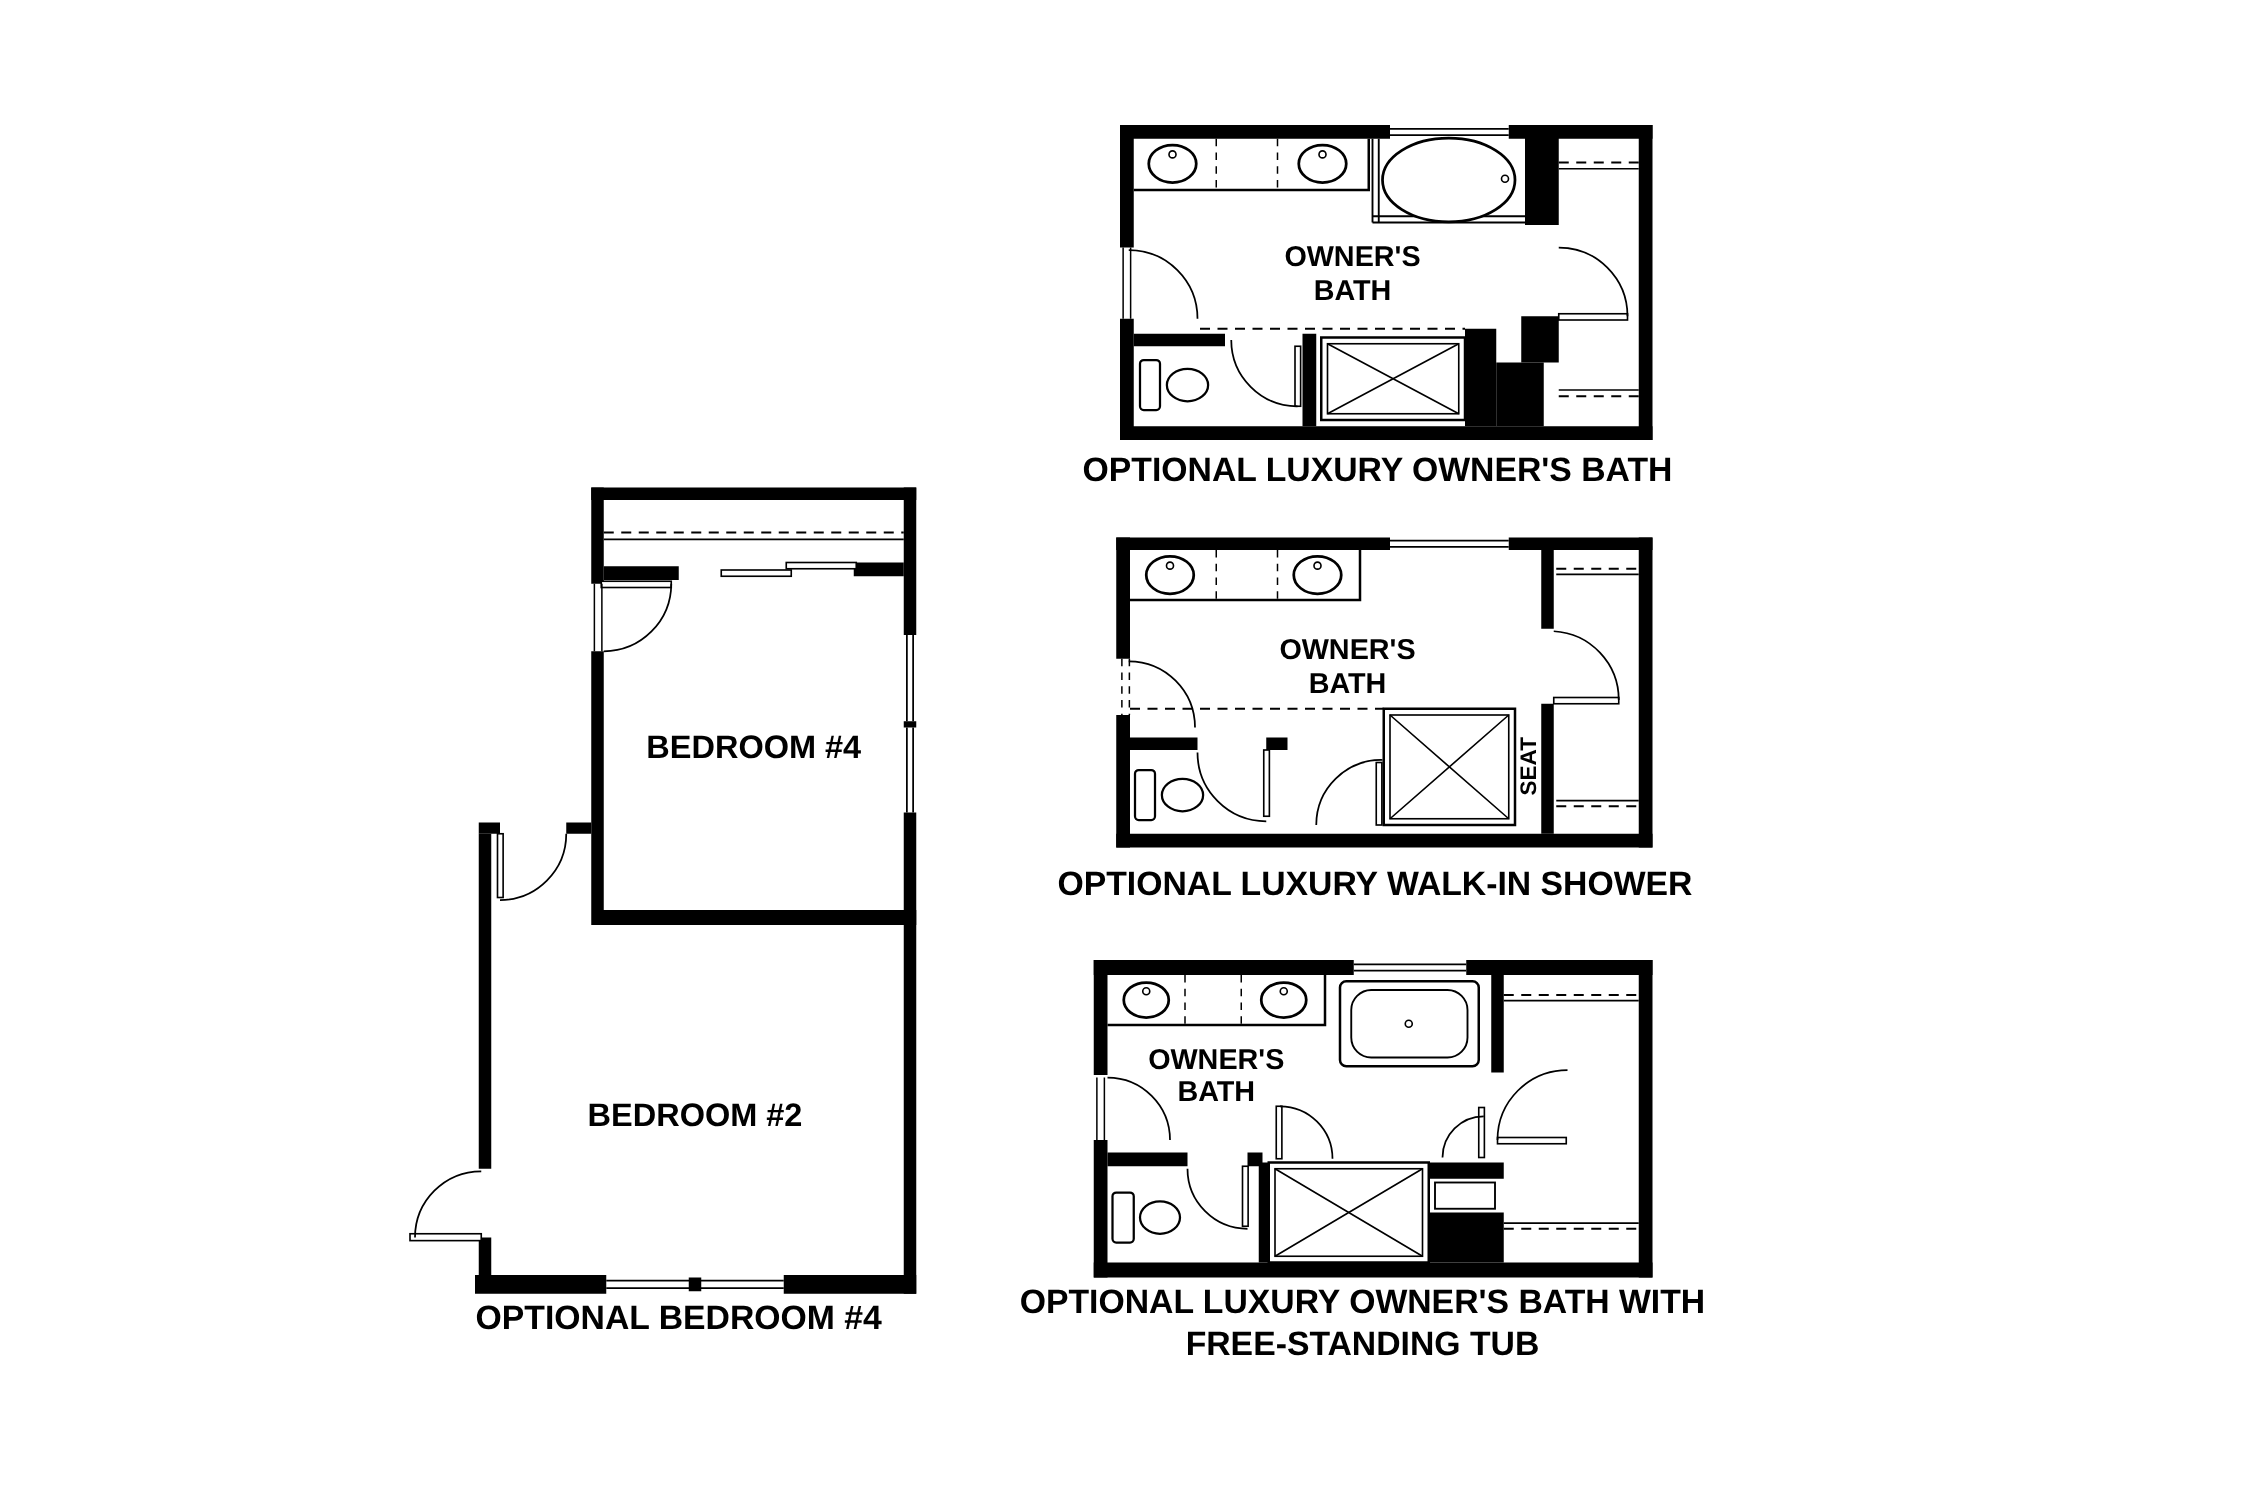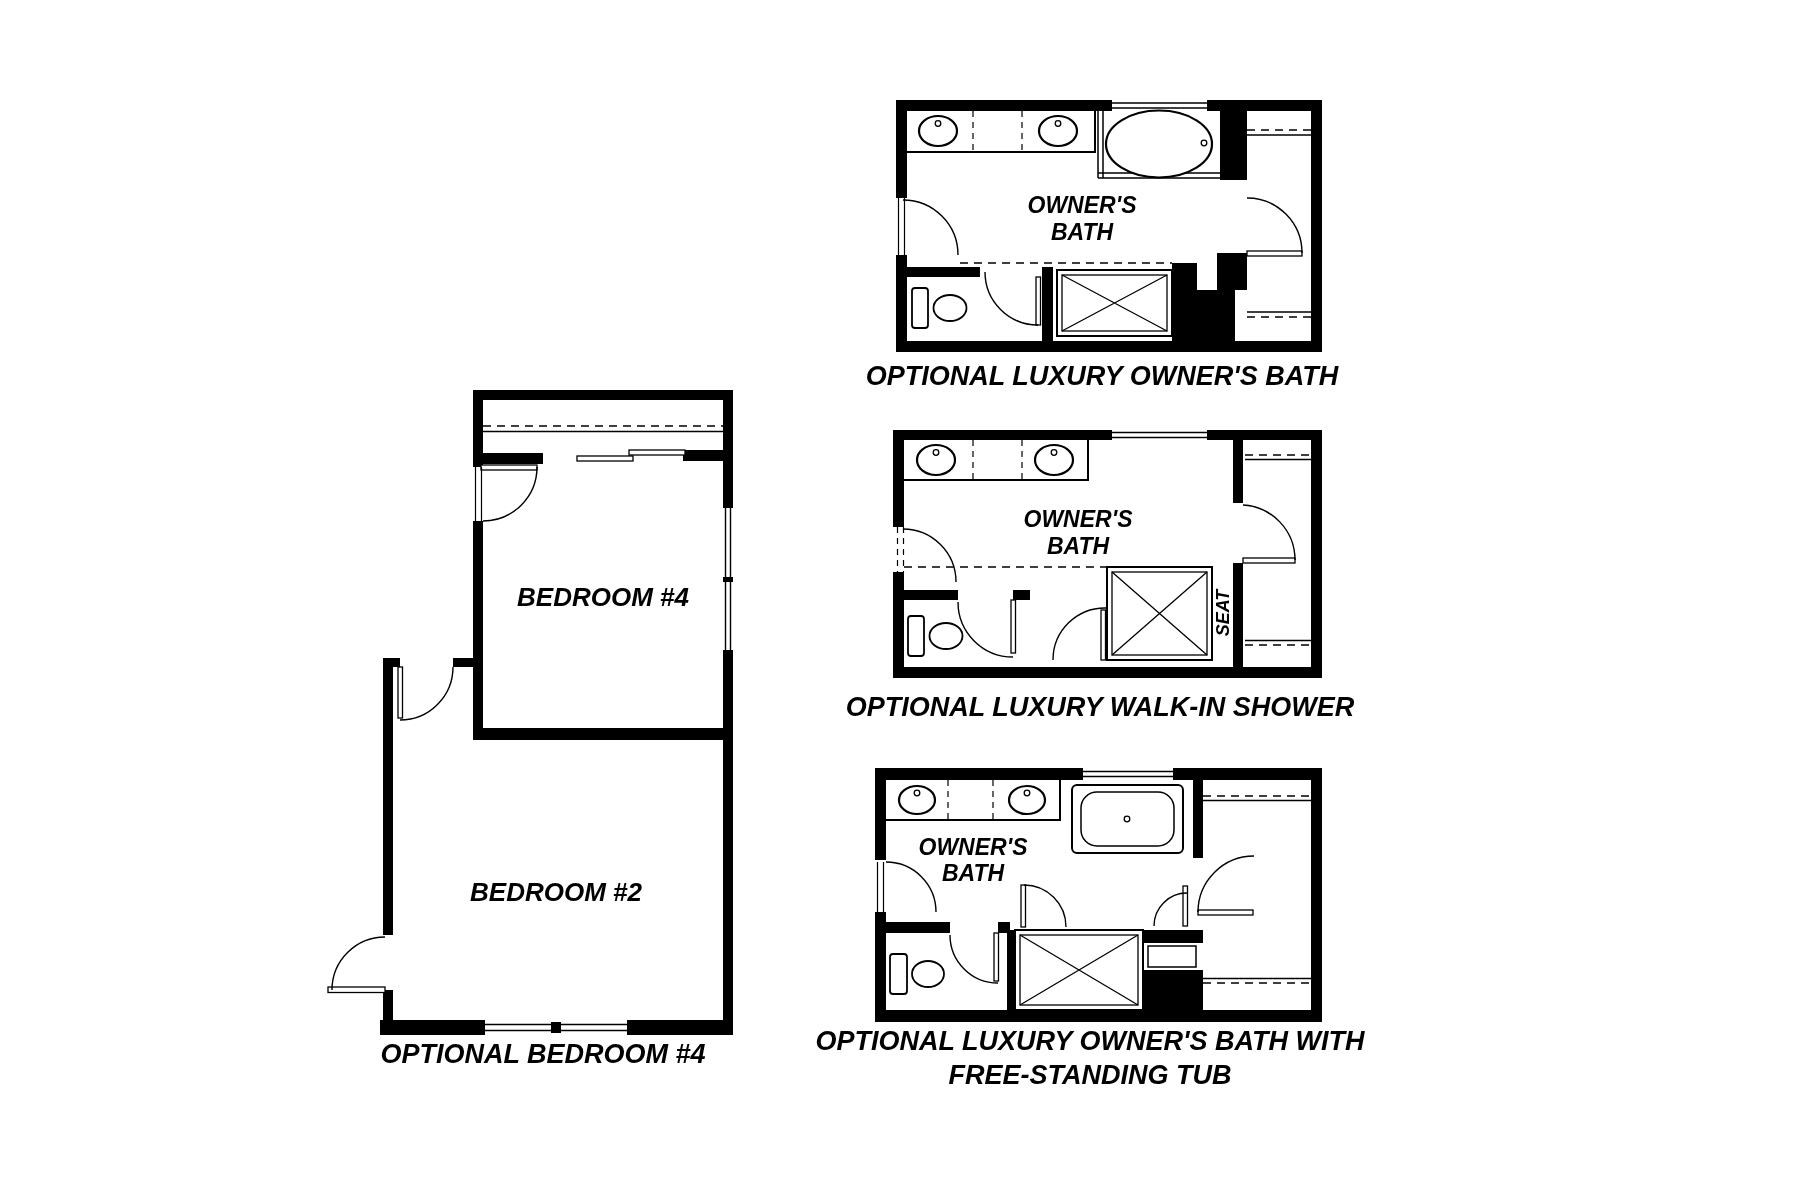--- a/index.html
+++ b/index.html
@@ -1,16 +1,16 @@
 <!DOCTYPE html>
 <html><head>
 <meta charset="utf-8">
 <style>
   html,body{margin:0;padding:0;background:#fff;}
-  #sheet{position:relative;width:1800px;height:1156px;background:#ffffff;overflow:hidden;font-style:italic;}
+  #sheet{position:relative;width:1800px;height:1156px;background:#ffffff;overflow:hidden;}
   svg{position:absolute;left:0;top:0;}
   .wall{fill:#000;}
   .thin{fill:none;stroke:#000;stroke-width:2;}
   .thin13{fill:none;stroke:#000;stroke-width:1.3;}
   .thin15{fill:none;stroke:#000;stroke-width:1.5;}
   .dash{fill:none;stroke:#000;stroke-width:1.6;stroke-dasharray:8 6;}
   .fix{fill:#fff;stroke:#000;stroke-width:2.2;}
   .fix18{fill:#fff;stroke:#000;stroke-width:1.8;}
   .arc{fill:none;stroke:#000;stroke-width:1.4;}
   .leaf{fill:#fff;stroke:#000;stroke-width:1.3;}

